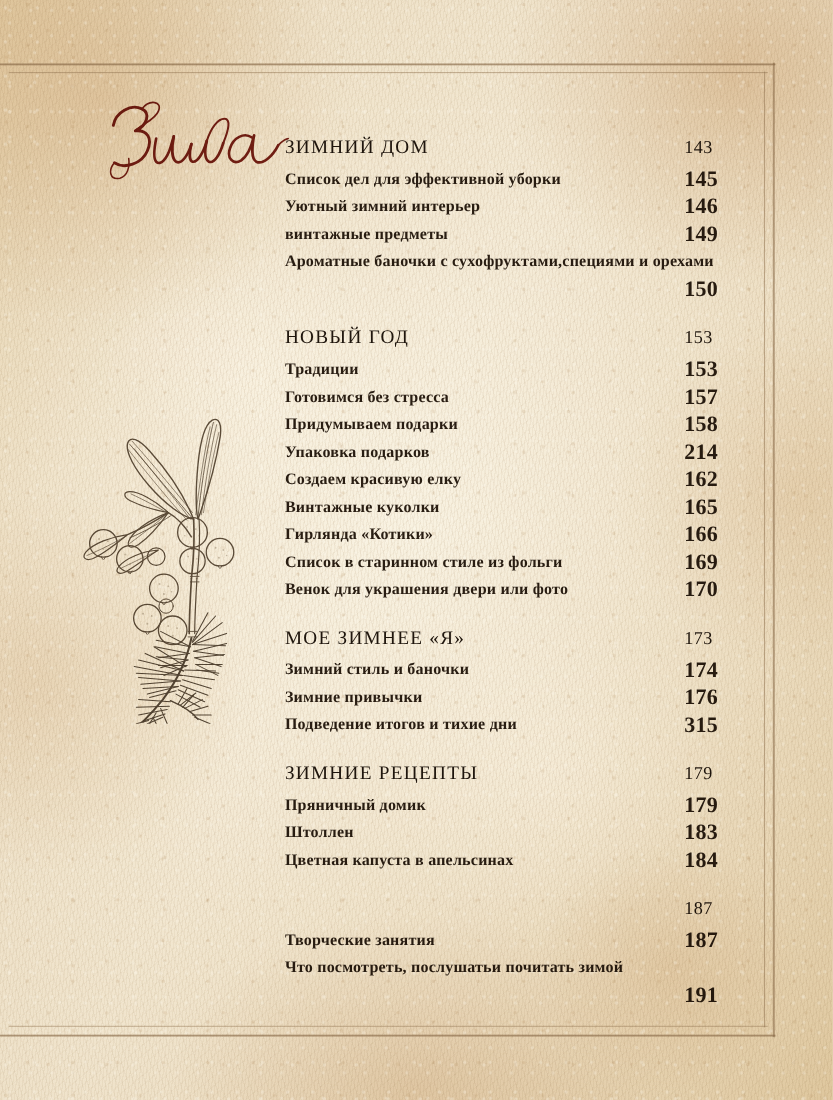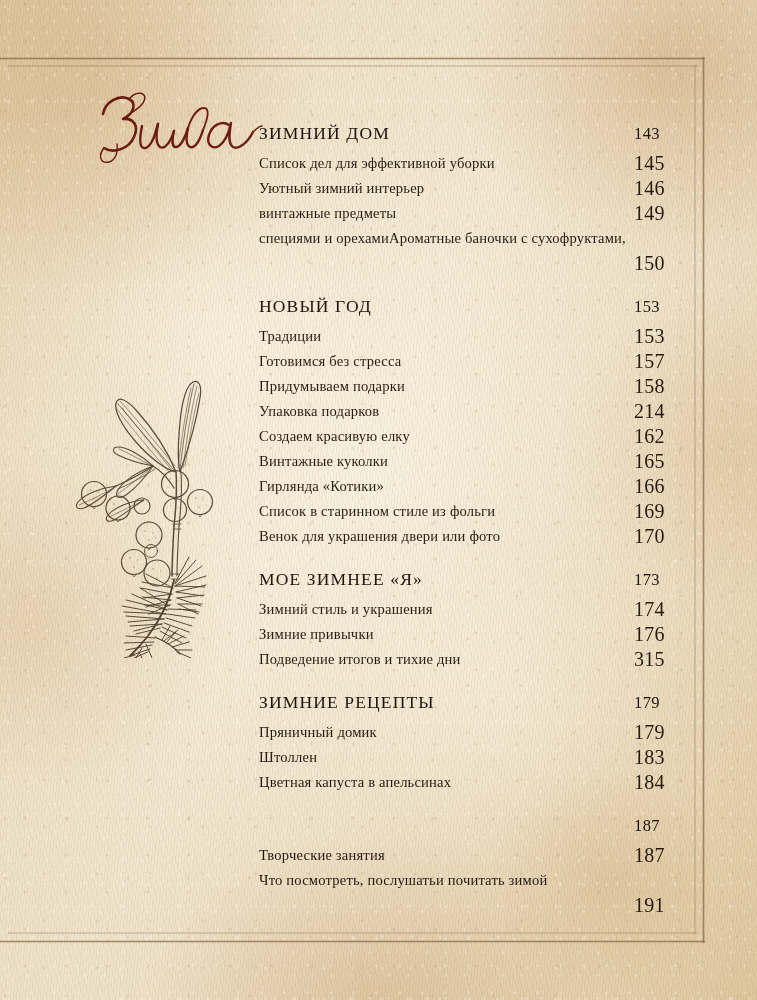--- a/index.html
+++ b/index.html
@@ -127,28 +127,28 @@
     width: 420px;
   }
   .section { margin-bottom: 0; }
   .section + .section { margin-top: 17px; }
 
   .row {
     position: relative;
     display: flex;
     align-items: baseline;
     min-height: 25px;
+    font-weight: bold;
   }
   .row .txt { flex: 0 1 auto; }
   .row .pg {
     position: absolute;
     left: 363px;
     top: 0;
     text-align: right;
-    margin-left: 12px;
   }
 
   .section-head {
     font-size: 17.5px;
     letter-spacing: 1.15px;
     color: #20170f;
     text-transform: uppercase;
     line-height: 27px;
     min-height: 31px;
     font-weight: 400;
@@ -419,22 +419,22 @@
       </div>
       <div class="row entry">
         <span class="txt">Уютный зимний интерьер</span>
         <span class="pg">146</span>
       </div>
       <div class="row entry">
         <span class="txt">винтажные предметы</span>
         <span class="pg">149</span>
       </div>
       <div class="row entry two-line">
+        <span class="txt">Ароматные баночки с сухофруктами,</span>
         <span class="txt">специями и орехами</span>
-        <span class="txt">Ароматные баночки с сухофруктами,</span>
         <span class="pg">150</span>
       </div>
     </div>
 
     <div class="section">
       <div class="row section-head">
         <span class="txt">НОВЫЙ ГОД</span>
         <span class="pg">153</span>
       </div>
       <div class="row entry">
@@ -474,21 +474,21 @@
         <span class="pg">170</span>
       </div>
     </div>
 
     <div class="section">
       <div class="row section-head">
         <span class="txt">МОЕ ЗИМНЕЕ «Я»</span>
         <span class="pg">173</span>
       </div>
       <div class="row entry">
-        <span class="txt">Зимний стиль и украшения</span>
+        <span class="txt">Зимний стиль и баночки</span>
         <span class="pg">174</span>
       </div>
       <div class="row entry">
         <span class="txt">Зимние привычки</span>
         <span class="pg">176</span>
       </div>
       <div class="row entry">
         <span class="txt">Подведение итогов и тихие дни</span>
         <span class="pg">315</span>
       </div>

